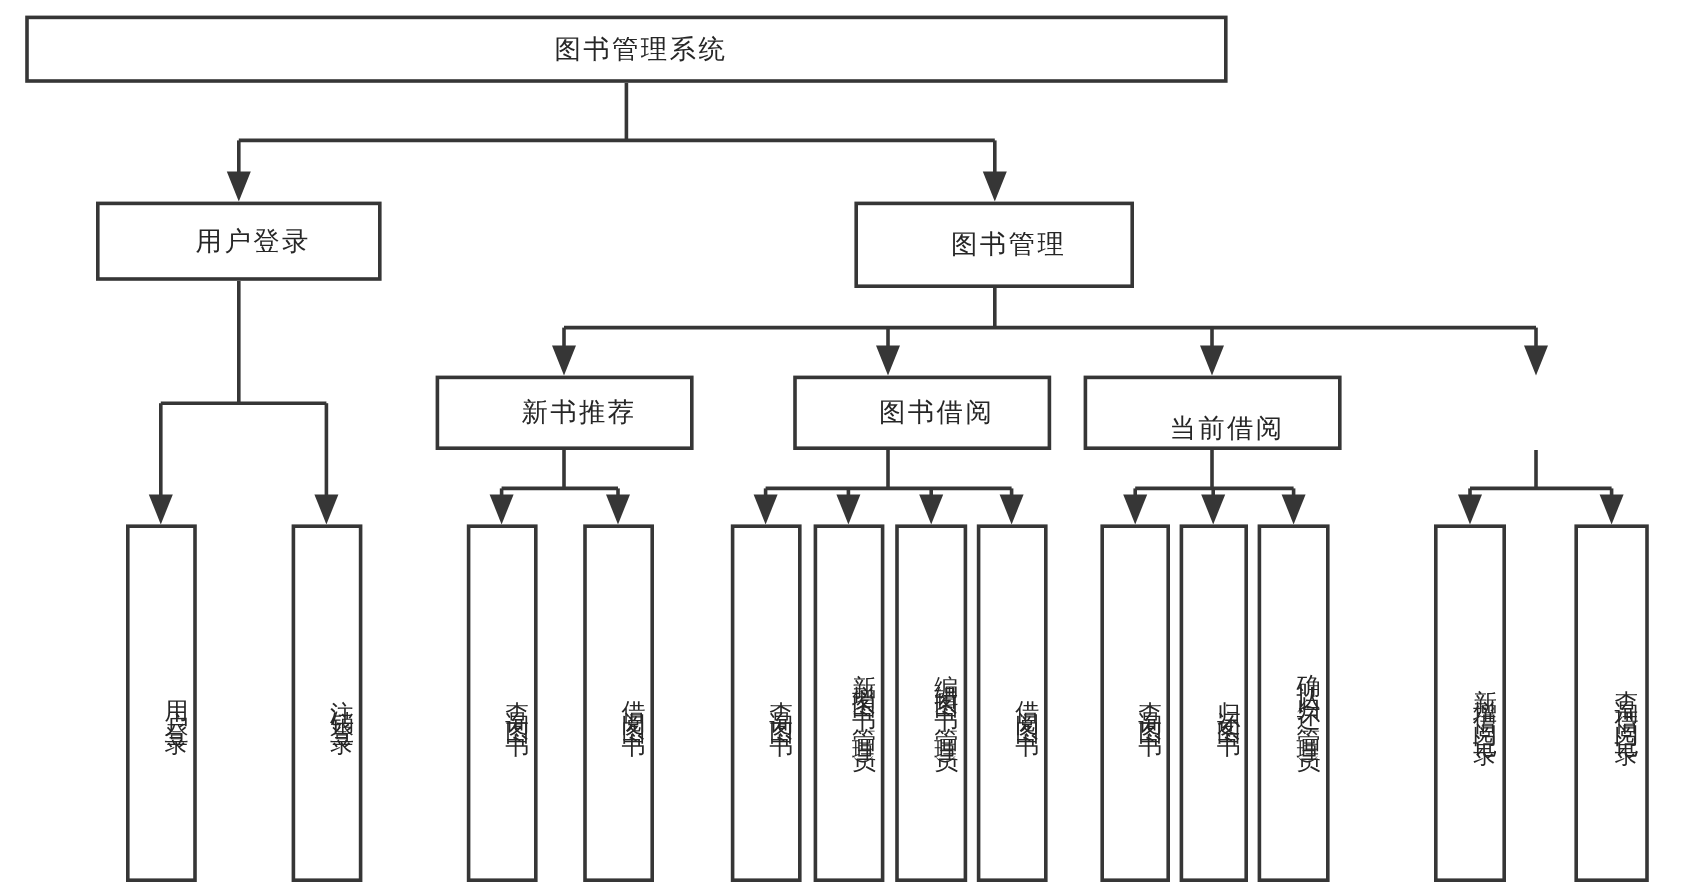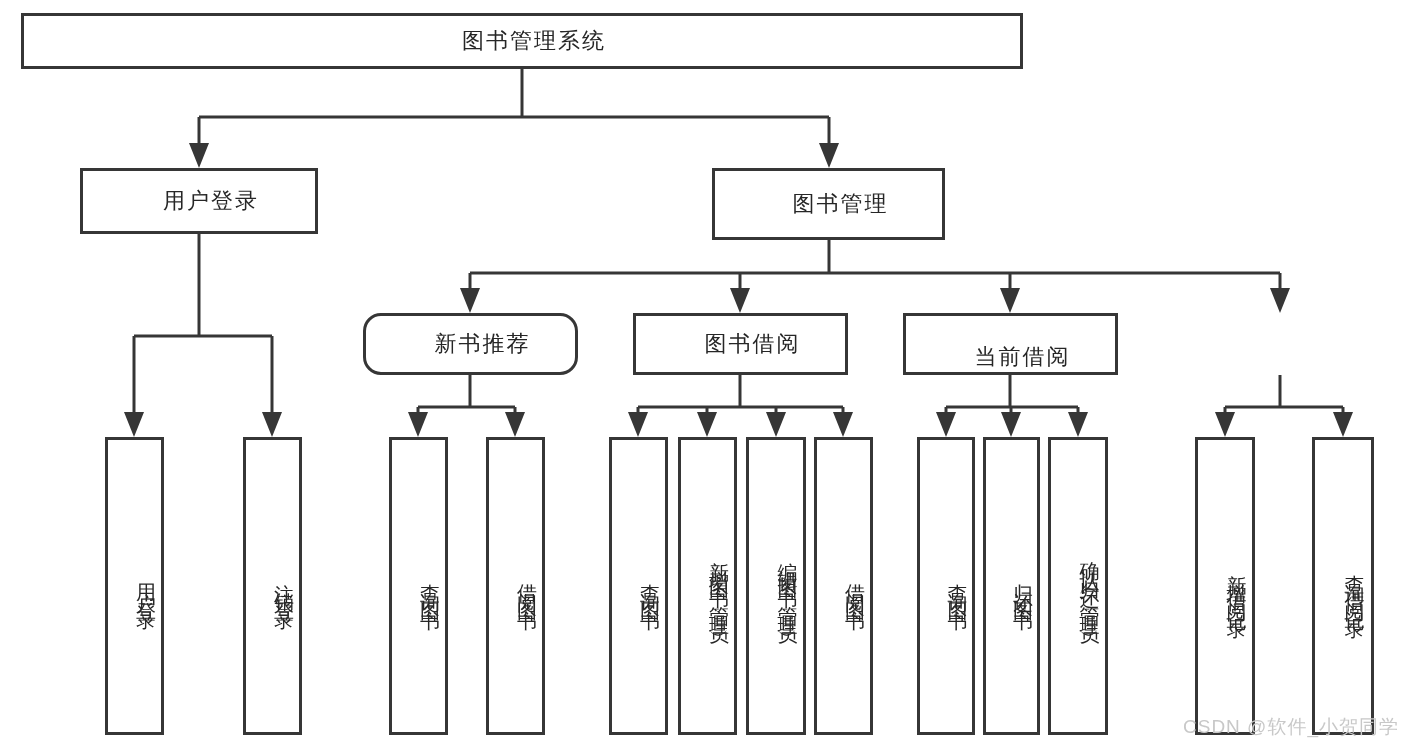--- a/index.html
+++ b/index.html
@@ -97,24 +97,24 @@
     <span>图书管理系统</span>
   </div>
 
   <div class="node h" style="left:80px; top:168px; width:238px; height:66px;">
     <span>用户登录</span>
   </div>
   <div class="node h" style="left:712px; top:168px; width:233px; height:72px;">
     <span>图书管理</span>
   </div>
 
-  <div class="node h" style="left:363px; top:313px; width:215px; height:62px;border-radius:18px;">
+  <div class="node h" style="left:363px; top:313px; width:215px; height:62px;">
     <span>新书推荐</span>
   </div>
-  <div class="node h" style="left:633px; top:313px; width:215px; height:62px;">
+  <div class="node h" style="left:661px; top:313px; width:215px; height:62px;">
     <span>图书借阅</span>
   </div>
   <div class="node h" style="left:903px; top:313px; width:215px; height:62px;align-items:flex-end;">
     <span>当前借阅</span>
   </div>
 
   <div class="node v" style="left:105px; top:437px; width:59px; height:298px;">
     <span class="vt">用户登录</span>
   </div>
   <div class="node v" style="left:243px; top:437px; width:59px; height:298px;">
@@ -151,15 +151,14 @@
     <span class="vt">确认归还（管理员）</span>
   </div>
 
   <div class="node v" style="left:1195px; top:437px; width:60px; height:298px;">
     <span class="vt">新增借阅记录</span>
   </div>
   <div class="node v" style="left:1312px; top:437px; width:62px; height:298px;">
     <span class="vt">查询借阅记录</span>
   </div>
 
-  <div class="watermark">CSDN @软件_小贺同学</div>
 
 </div>
 
 </body></html>

